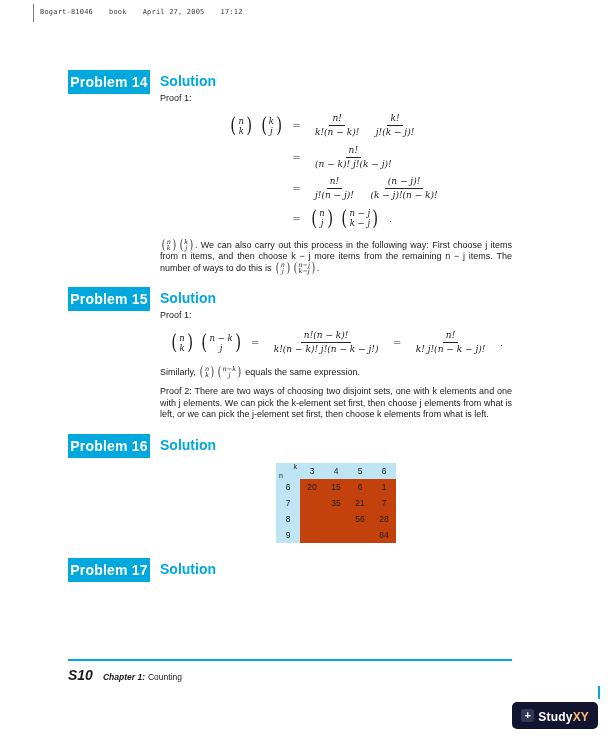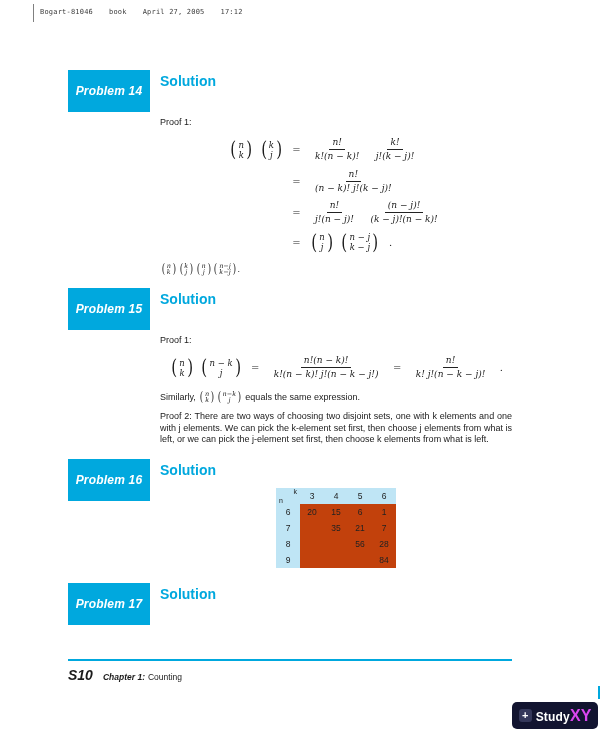--- a/index.html
+++ b/index.html
@@ -10,24 +10,24 @@
   
   .crop-left{position:absolute;left:33px;top:4px;width:1px;height:18px;background:#808080;}
   .crop-right{position:absolute;right:12px;top:686px;width:2px;height:13px;background:#00a8de;}
   .running-head{position:absolute;top:8px;left:40px;font-size:7px;color:#3c3c3c;
     font-family:"DejaVu Sans Mono",monospace;letter-spacing:.2px;}
   .running-head span{margin-right:16px;}
   
   .main{position:absolute;top:70px;left:68px;width:444px;}
   .prow{display:flex;align-items:flex-start;margin-bottom:13px;}
   .pbox{width:82px;min-width:82px;background:#00a8de;color:#fff;font-weight:bold;
-    font-size:12px;text-align:center;padding:14px 0;letter-spacing:.2px;font-style:italic;}
+    font-size:14px;text-align:center;padding:4px 0;letter-spacing:.2px;}
   .pcontent{margin-left:10px;flex:1;min-width:0;}
   .sol{color:#00a8de;font-weight:bold;font-size:14px;padding-top:3px;}
-  .prooflabel{font-size:9px;margin-top:28px;}
+  .prooflabel{font-size:9px;margin-top:4px;}
   .para{font-size:9px;line-height:11.5px;margin:8px 0 0;text-align:justify;}
   
   .eq-wrap{display:table;margin:7px auto 2px;}
   .eq-row{display:table-row;}
   .eq-l{display:table-cell;text-align:right;vertical-align:middle;padding:3px 2px 3px 0;}
   .eq-r{display:table-cell;text-align:left;vertical-align:middle;padding:3px 0 3px 2px;}
   .rel{font-family:"DejaVu Serif",serif;font-size:10px;margin:0 4px;vertical-align:middle;}
   .period{font-family:"DejaVu Serif",serif;font-size:10px;margin-left:4px;vertical-align:middle;}
   .frac{display:inline-flex;flex-direction:column;align-items:center;vertical-align:middle;
     font-family:"DejaVu Serif",serif;font-style:italic;font-size:9px;line-height:1.25;margin:0 3px;}
@@ -60,21 +60,21 @@
   .footer-text{position:absolute;left:68px;top:667px;font-size:8.5px;display:flex;align-items:baseline;}
   .s10{font-style:italic;font-weight:bold;font-size:14px;margin-right:10px;}
   .chap-bold{font-weight:bold;margin-right:3px;font-style:italic;}
   .chap-rest{font-weight:normal;}
   
   .badge{position:absolute;right:14px;top:702px;width:86px;height:27px;background:#121430;
     border-radius:5px;display:flex;align-items:center;justify-content:center;gap:4px;}
   .plusbox{width:13px;height:13px;border-radius:3px;background:#34375a;color:#fff;
     display:flex;align-items:center;justify-content:center;font-size:11px;font-weight:bold;line-height:1;}
   .badge .study{color:#ffffff;font-weight:bold;font-size:12px;letter-spacing:.2px;}
-  .badge .xy{color:#d946ef;font-weight:bold;font-size:16px;}
+  .badge .xy{color:#fdba74;font-weight:bold;font-size:12px;}
 </style>
 </head>
 <body>
 
 <div class="crop-left"></div>
 <div class="running-head">
   <span>Bogart-81046</span><span>book</span><span>April 27, 2005</span><span>17:12</span>
 </div>
 
 <div class="main">
@@ -173,21 +173,21 @@
               <span>k</span>
             </span>
             <span class="bp">)</span>
           </span><span class="binom sm">
             <span class="bp">(</span>
             <span class="bs">
               <span>k</span>
               <span>j</span>
             </span>
             <span class="bp">)</span>
-          </span><span class="binom sm">
+          </span><span>. We can also carry out this process in the following way: First choose j items from n items, and then choose k − j more items from the remaining n − j items. The number of ways to do this is </span><span class="binom sm">
             <span class="bp">(</span>
             <span class="bs">
               <span>n</span>
               <span>j</span>
             </span>
             <span class="bp">)</span>
           </span><span class="binom sm">
             <span class="bp">(</span>
             <span class="bs">
               <span>n−j</span>

